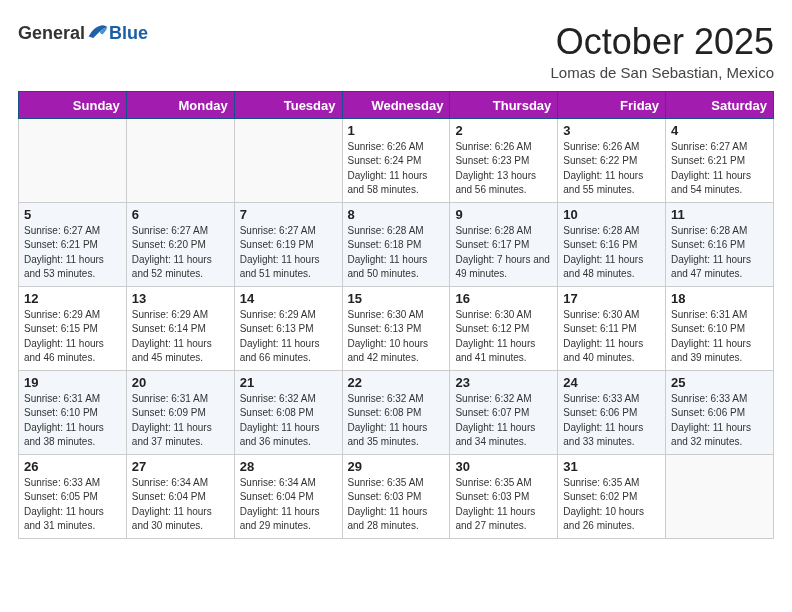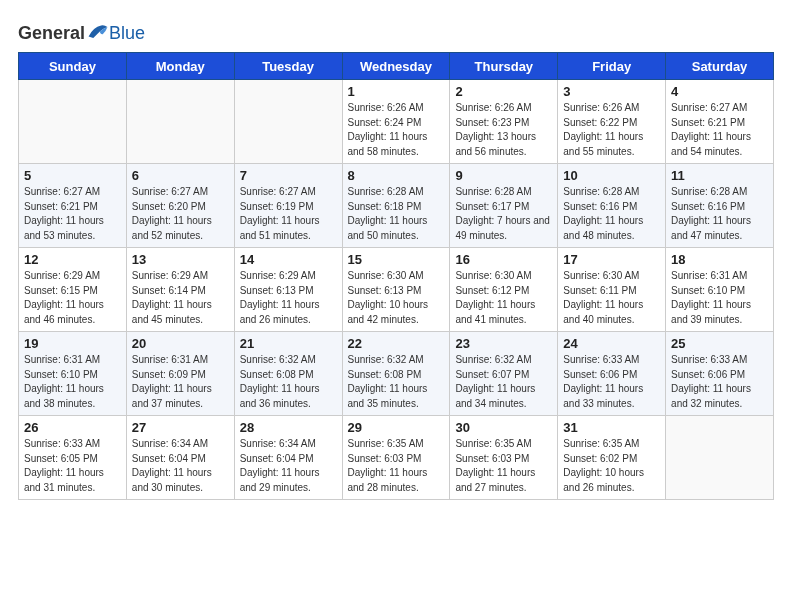--- a/index.html
+++ b/index.html
@@ -32,21 +32,21 @@
       align-items: flex-end;
       line-height: 1;
     }
     .logo-general {
       font-size: 18px;
       font-weight: bold;
       color: #333;
     }
     .logo-blue {
       font-size: 18px;
-      font-weight: normal;
+      font-weight: bold;
       color: #1a5fa8;
     }
     .logo-bird {
       width: 22px;
       height: 18px;
       margin-left: 2px;
       margin-bottom: 2px;
     }
     .title-block {
       text-align: right;
@@ -61,25 +61,25 @@
       font-size: 15px;
       color: #444;
       margin-top: 2px;
     }
     .calendar {
       width: 100%;
       border-collapse: collapse;
       border: 1px solid #bbb;
     }
     .calendar th {
-      background: #1d4ed8;
+      background: #a21caf;
       color: #fff;
       font-size: 13px;
       font-weight: bold;
-      text-align: center;
+      text-align: right;
       padding: 6px 6px 5px 6px;
       border: 1px solid #1a4e8a;
     }
     .calendar td {
       vertical-align: top;
       border: 1px solid #ccc;
       padding: 4px 5px 4px 5px;
       width: 108px;
       min-height: 72px;
       background: #fff;
@@ -120,20 +120,24 @@
     <div class="logo">
       <div class="logo-text">
         <span class="logo-general">General</span>
         <svg class="logo-bird" viewBox="0 0 28 22" fill="none" xmlns="http://www.w3.org/2000/svg">
           <path d="M2 18 Q8 6 18 4 Q22 3 26 6 Q20 8 16 12 Q12 16 8 20 Z" fill="#2060a8"></path>
           <path d="M16 12 Q20 8 26 6 Q24 12 20 15 Q18 16 16 12Z" fill="#4a90d9"></path>
         </svg>
         <span class="logo-blue">Blue</span>
       </div>
     </div>
+    <div class="title-block">
+      <div class="month-title">October 2025</div>
+      <div class="location">Lomas de San Sebastian, Mexico</div>
+    </div>
   </div>
 
   <table class="calendar">
     <thead>
       <tr>
         <th class="col-sun">Sunday</th>
         <th class="col-mon">Monday</th>
         <th class="col-tue">Tuesday</th>
         <th class="col-wed">Wednesday</th>
         <th class="col-thu">Thursday</th>
@@ -197,21 +201,21 @@
           <td>
             <span class="day-number">12</span>
             <div class="day-info"><span>Sunrise: 6:29 AM</span><br><span>Sunset: 6:15 PM</span><br><span>Daylight: 11 hours and 46 minutes.</span></div>
           </td>
           <td>
             <span class="day-number">13</span>
             <div class="day-info"><span>Sunrise: 6:29 AM</span><br><span>Sunset: 6:14 PM</span><br><span>Daylight: 11 hours and 45 minutes.</span></div>
           </td>
           <td>
             <span class="day-number">14</span>
-            <div class="day-info"><span>Sunrise: 6:29 AM</span><br><span>Sunset: 6:13 PM</span><br><span>Daylight: 11 hours and 26 minutes.</span></div>
+            <div class="day-info"><span>Sunrise: 6:29 AM</span><br><span>Sunset: 6:13 PM</span><br><span>Daylight: 11 hours and 66 minutes.</span></div>
           </td>
           <td>
             <span class="day-number">15</span>
             <div class="day-info"><span>Sunrise: 6:30 AM</span><br><span>Sunset: 6:13 PM</span><br><span>Daylight: 10 hours and 42 minutes.</span></div>
           </td>
           <td>
             <span class="day-number">16</span>
             <div class="day-info"><span>Sunrise: 6:30 AM</span><br><span>Sunset: 6:12 PM</span><br><span>Daylight: 11 hours and 41 minutes.</span></div>
           </td>
           <td>

